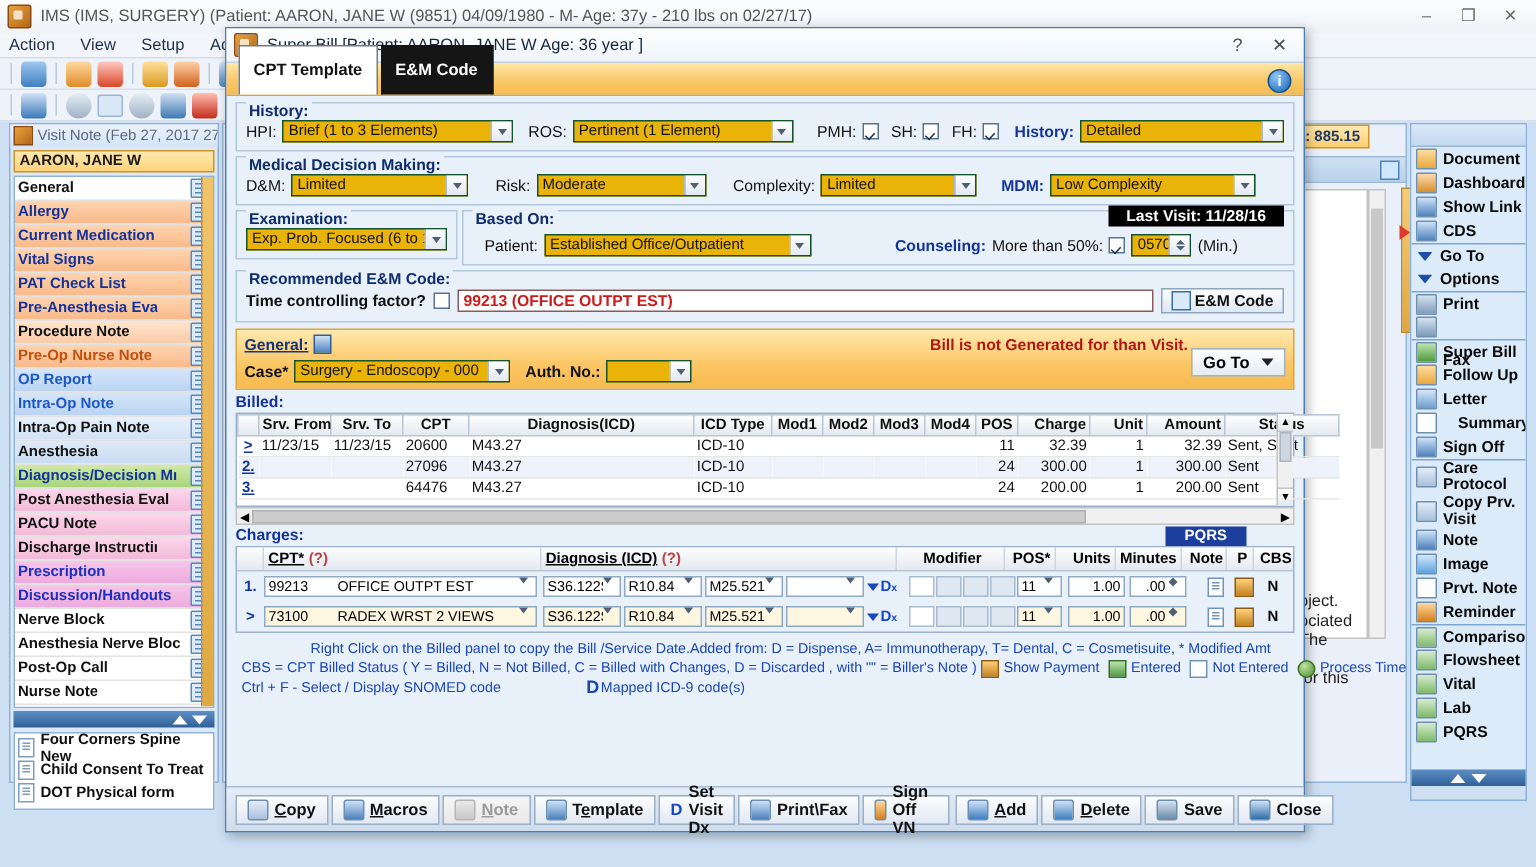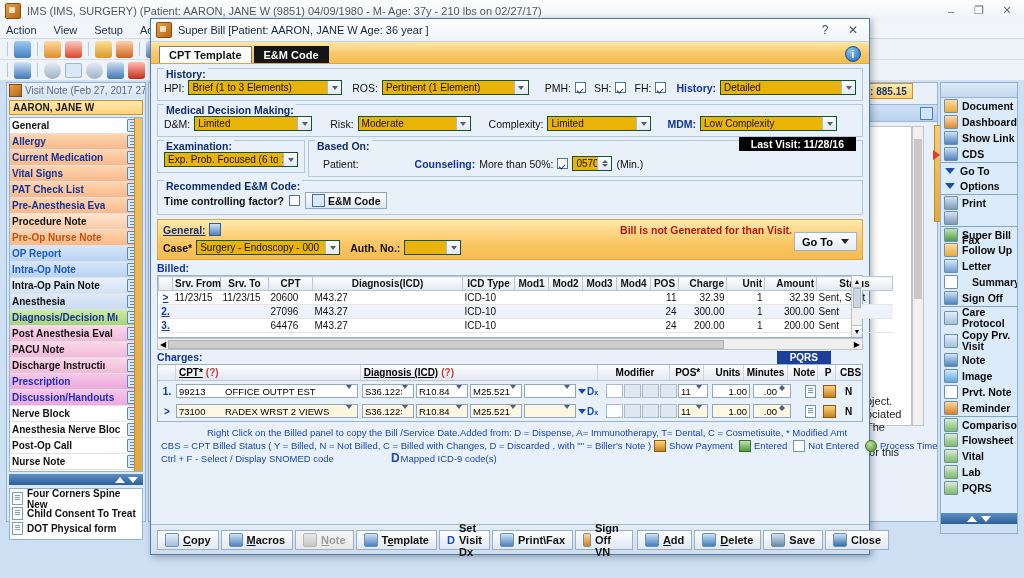--- a/index.html
+++ b/index.html
@@ -94,21 +94,21 @@
   #dlg{left:150px;top:18px;width:720px;height:537px;background:#e8f0fa;
     border:1px solid #4f7dad;box-sizing:border-box;box-shadow:2px 2px 7px rgba(0,0,0,.3);}
   #dlg-title{height:22px;background:linear-gradient(#fefefe,#eef4fa);
     border-bottom:1px solid #c3d2e2;display:flex;align-items:center;position:relative;}
   #dlg-title .t{font-size:11px;color:#13253c;margin-left:6px;white-space:nowrap;}
   #dlg-ctrls{position:absolute;right:2px;top:1px;display:flex;}
   #dlg-ctrls div{width:28px;height:19px;display:flex;align-items:center;justify-content:center;color:#45505e;font-size:12px;}
 
   #tabstrip{height:22px;background:linear-gradient(#ffe8a8,#f8c86a 55%,#f5bd52);
     border-bottom:1px solid #d9a63f;display:flex;align-items:flex-end;padding-left:8px;position:relative;box-sizing:border-box;}
-  .tab{height:17px;padding:0 9px;display:flex;align-items:center;font-size:11px;font-weight:bold;
+  .tab{height:33px;padding:0 9px;display:flex;align-items:center;font-size:11px;font-weight:bold;
     border:1px solid #8a8a8a;border-bottom:none;box-sizing:border-box;}
   .tab.active{background:#fff;color:#111;border-color:#7b7b7b;}
   .tab.inactive{background:#151515;color:#fff;border-color:#151515;margin-left:2px;}
   #info-ic{position:absolute;right:8px;top:4px;width:14px;height:14px;border-radius:50%;
     background:radial-gradient(circle at 35% 30%,#8ec6f5,#1b62b5);color:#fff;font-size:10px;font-weight:bold;
     display:flex;align-items:center;justify-content:center;border:1px solid #14518f;}
 
   #dlg-body{padding:4px 6px 0 6px;}
 
   
@@ -595,40 +595,49 @@
               </div>
           </div>
         </div>
         <div class="grp" style="flex:1;margin-bottom:0;position:relative">
           <div class="gl">Based On:</div>
           <div style="position:absolute;right:6px;top:-4px">
             <span id="lastvisit">Last Visit: 11/28/16</span>
           </div>
           <div class="row" style="margin-top:4px">
             <div class="lab" style="margin-left:8px">Patient:</div>
+            <div class="sel" style="width:178px">
+              <div class="v">Established Office/Outpatient</div>
+              <div class="ar">
+                  <i></i>
+                </div>
+            </div>
             <div class="lab blue" style="margin-left:52px">Counseling:</div>
             <div class="lab">More than 50%:</div>
             <div class="cbx on"></div>
             <div class="sel" style="width:40px">
               <div class="v">0570</div>
               <div class="ar" style="flex-direction:column;gap:1px">
                 <i style="border-top:none;border-bottom:3px solid #4d6076"></i>
                   <i style="border-top:3px solid #4d6076"></i>
               </div>
             </div>
             <div class="lab">(Min.)</div>
           </div>
         </div>
       </div>
 
       <div class="grp" style="margin-bottom:4px">
         <div class="gl">Recommended E&amp;M Code:</div>
         <div id="emrow">
           <div class="lab" style="font-weight:bold">Time controlling factor?</div>
           <div class="cbx"></div>
+          <div id="emcode-box">
+            <span>99213  (OFFICE OUTPT EST)</span>
+          </div>
           <div class="btn">
             <span style="width:11px;height:11px;background:#dbeaf8;border:1px solid #3a6fa5;display:inline-block"></span>
             <span>E&amp;M Code</span>
           </div>
         </div>
       </div>
 
       <div id="genbar">
         <div style="display:flex;align-items:center;gap:3px">
           <span class="gl2">General:</span>

